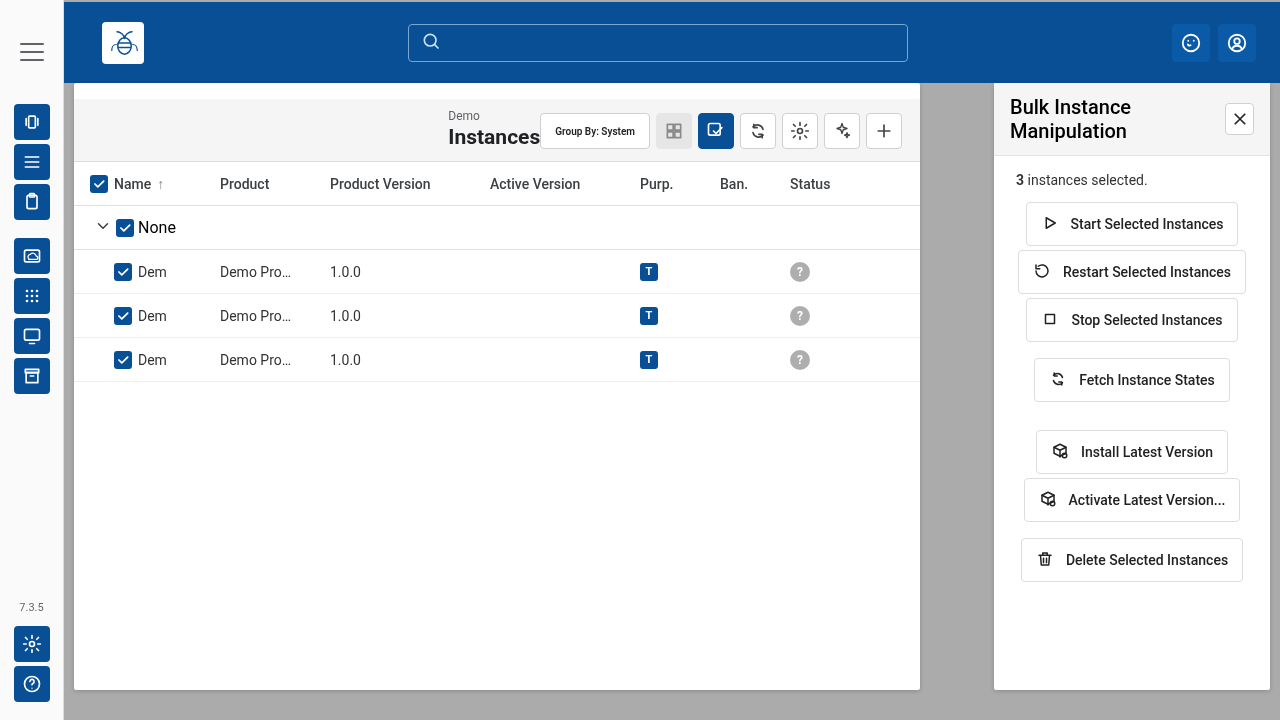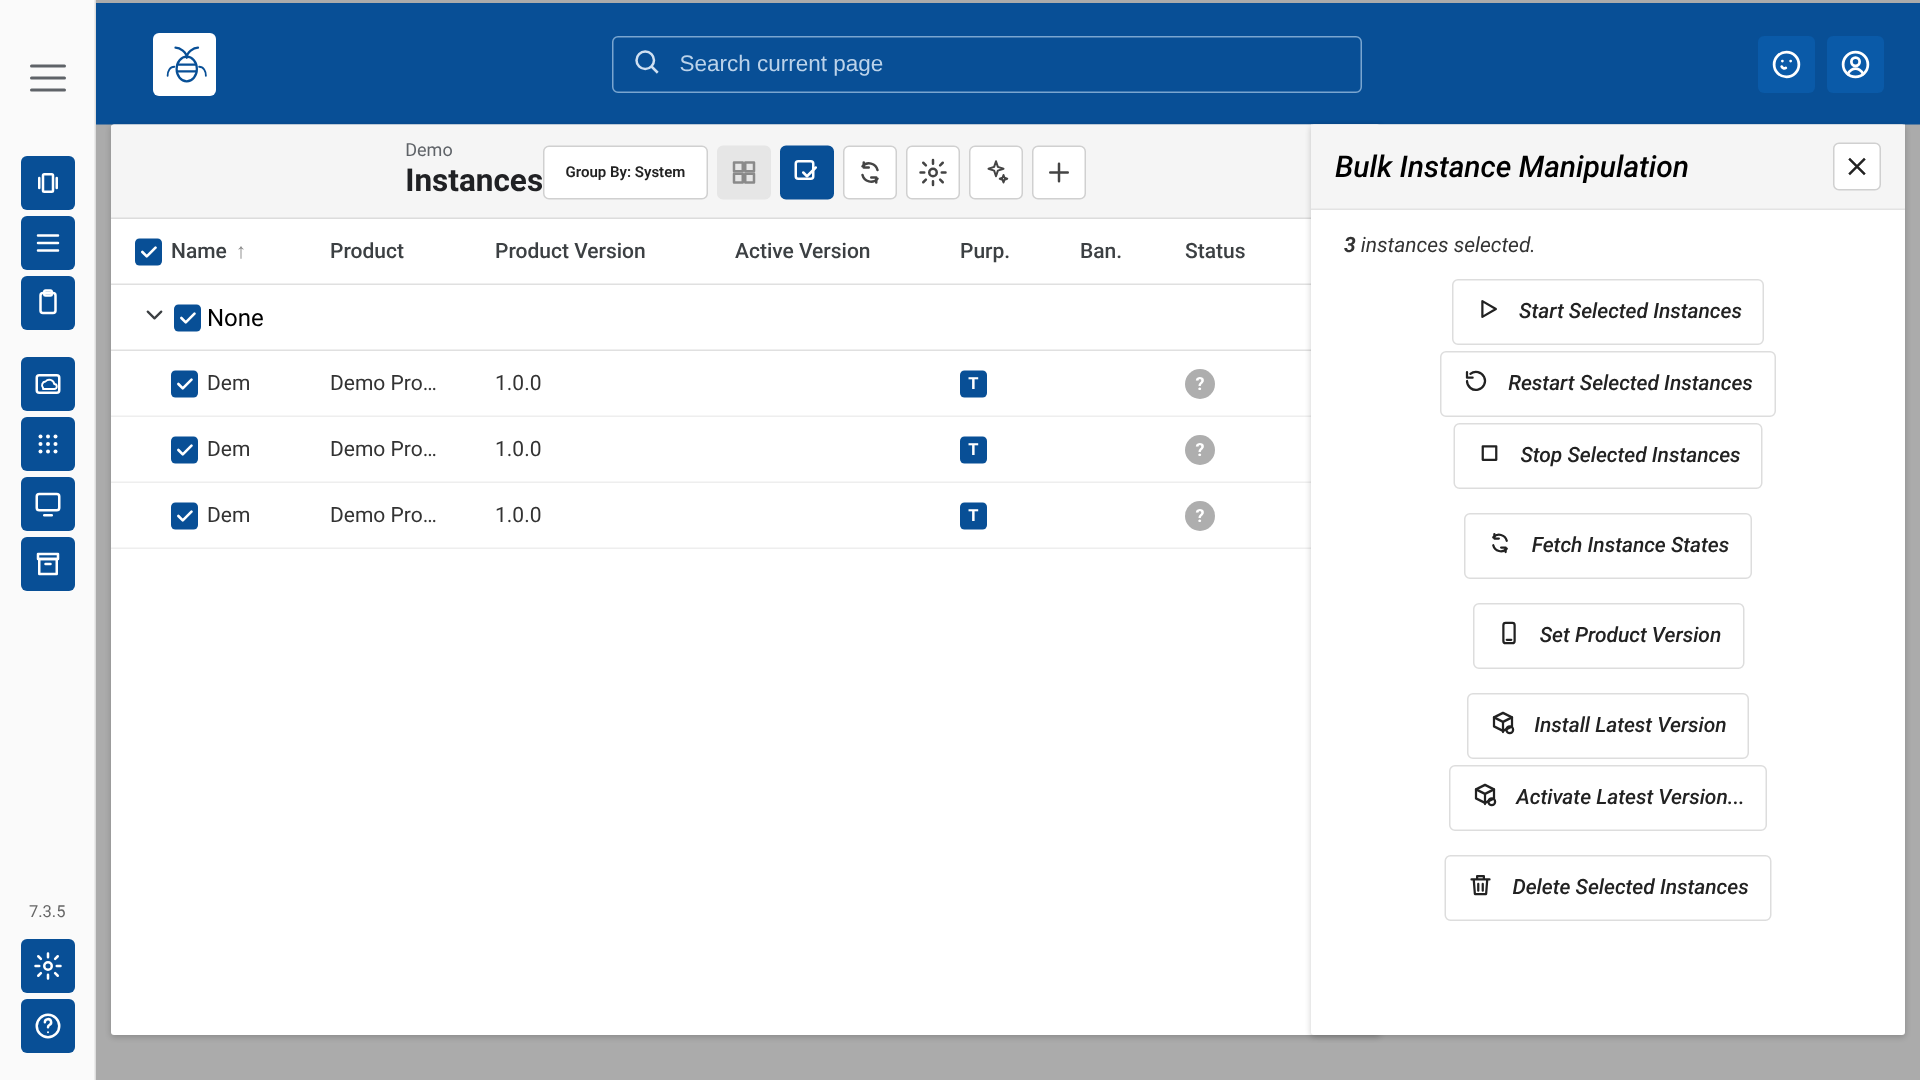--- a/index.html
+++ b/index.html
@@ -63,29 +63,29 @@
   }
   .top-icon-btn svg{width:22px;height:22px;stroke:#fff;fill:none;stroke-width:2;stroke-linecap:round;stroke-linejoin:round;}
 
   
   .main{
     position:absolute;left:74px;top:83px;width:846px;bottom:30px;
     background:#fff;border-radius:2px;box-shadow:0 1px 4px rgba(0,0,0,.2);
     display:flex;flex-direction:column;overflow:hidden;
   }
   .side{
-    position:absolute;right:10px;top:83px;width:396px;bottom:30px;
+    position:absolute;right:10px;top:83px;width:276px;bottom:30px;
     background:#fff;border-radius:2px;box-shadow:0 1px 4px rgba(0,0,0,.2);
-    display:flex;flex-direction:column;font-style:italic;
+    display:flex;flex-direction:column;
   }
 
   
   .main-header{
-    display:flex;align-items:flex-end;justify-content:center;
-    padding:10px 18px 12px;border-bottom:1px solid #dcdcdc;background:var(--panel);
+    display:flex;align-items:flex-end;justify-content:flex-end;
+    padding:10px 18px 12px;border-bottom:1px solid #dcdcdc;background:var(--panel);margin-top:16px;
   }
   .crumbs{display:flex;flex-direction:column;}
   .crumb{font-size:12px;color:var(--muted);}
   .page-title{font-size:21px;font-weight:700;color:var(--text);margin-top:2px;}
   .main-tools{display:flex;align-items:center;gap:6px;}
   .chip{
     height:36px;border:1px solid #d0d0d0;border-radius:4px;background:#fff;
     display:flex;align-items:center;padding:0 14px;font-size:10px;font-weight:600;color:#222;cursor:pointer;
   }
   .tool-btn{
@@ -233,21 +233,20 @@
       </svg>
     </div>
     <div class="search-wrap">
       <div class="search">
         <span>
           <svg viewBox="0 0 24 24">
               <circle cx="11" cy="11" r="7"></circle>
               <path d="M21 21l-5-5"></path>
             </svg>
         </span>
-        <input type="text" placeholder="Search current page" style="">
       </div>
     </div>
     <div class="top-actions">
       <div class="top-icon-btn">
         <svg viewBox="0 0 24 24">
             <circle cx="12" cy="12" r="9"></circle>
             <path d="M8.5 13.5a2 2 0 0 0 3 1M9 9.5h.01M15 9.5h.01" stroke-linecap="round"></path>
           </svg>
       </div>
       <div class="top-icon-btn">
@@ -447,27 +446,20 @@
         <div class="action-btn">
           <span><svg viewBox="0 0 24 24">
                 <path d="M7 4v4h4M17 20v-4h-4"></path>
                 <path d="M6 14a7 7 0 0 0 12 3M18 10A7 7 0 0 0 6 7"></path>
               </svg></span>
           <span>Fetch Instance States</span>
         </div>
 
         <div class="gap"></div>
 
-        <div class="action-btn">
-          <span><svg viewBox="0 0 24 24">
-                <rect x="7" y="3" width="10" height="18" rx="2"></rect>
-                <path d="M10 18h4"></path>
-              </svg></span>
-          <span>Set Product Version</span>
-        </div>
 
         <div class="gap"></div>
 
         <div class="action-btn">
           <span><svg viewBox="0 0 24 24">
                 <path d="M12 3l8 4v8l-8 4-8-4V7z"></path>
                 <path d="M4 7l8 4 8-4M12 11v9"></path>
                 <circle cx="18" cy="18" r="3"></circle>
               </svg></span>
           <span>Install Latest Version</span>

